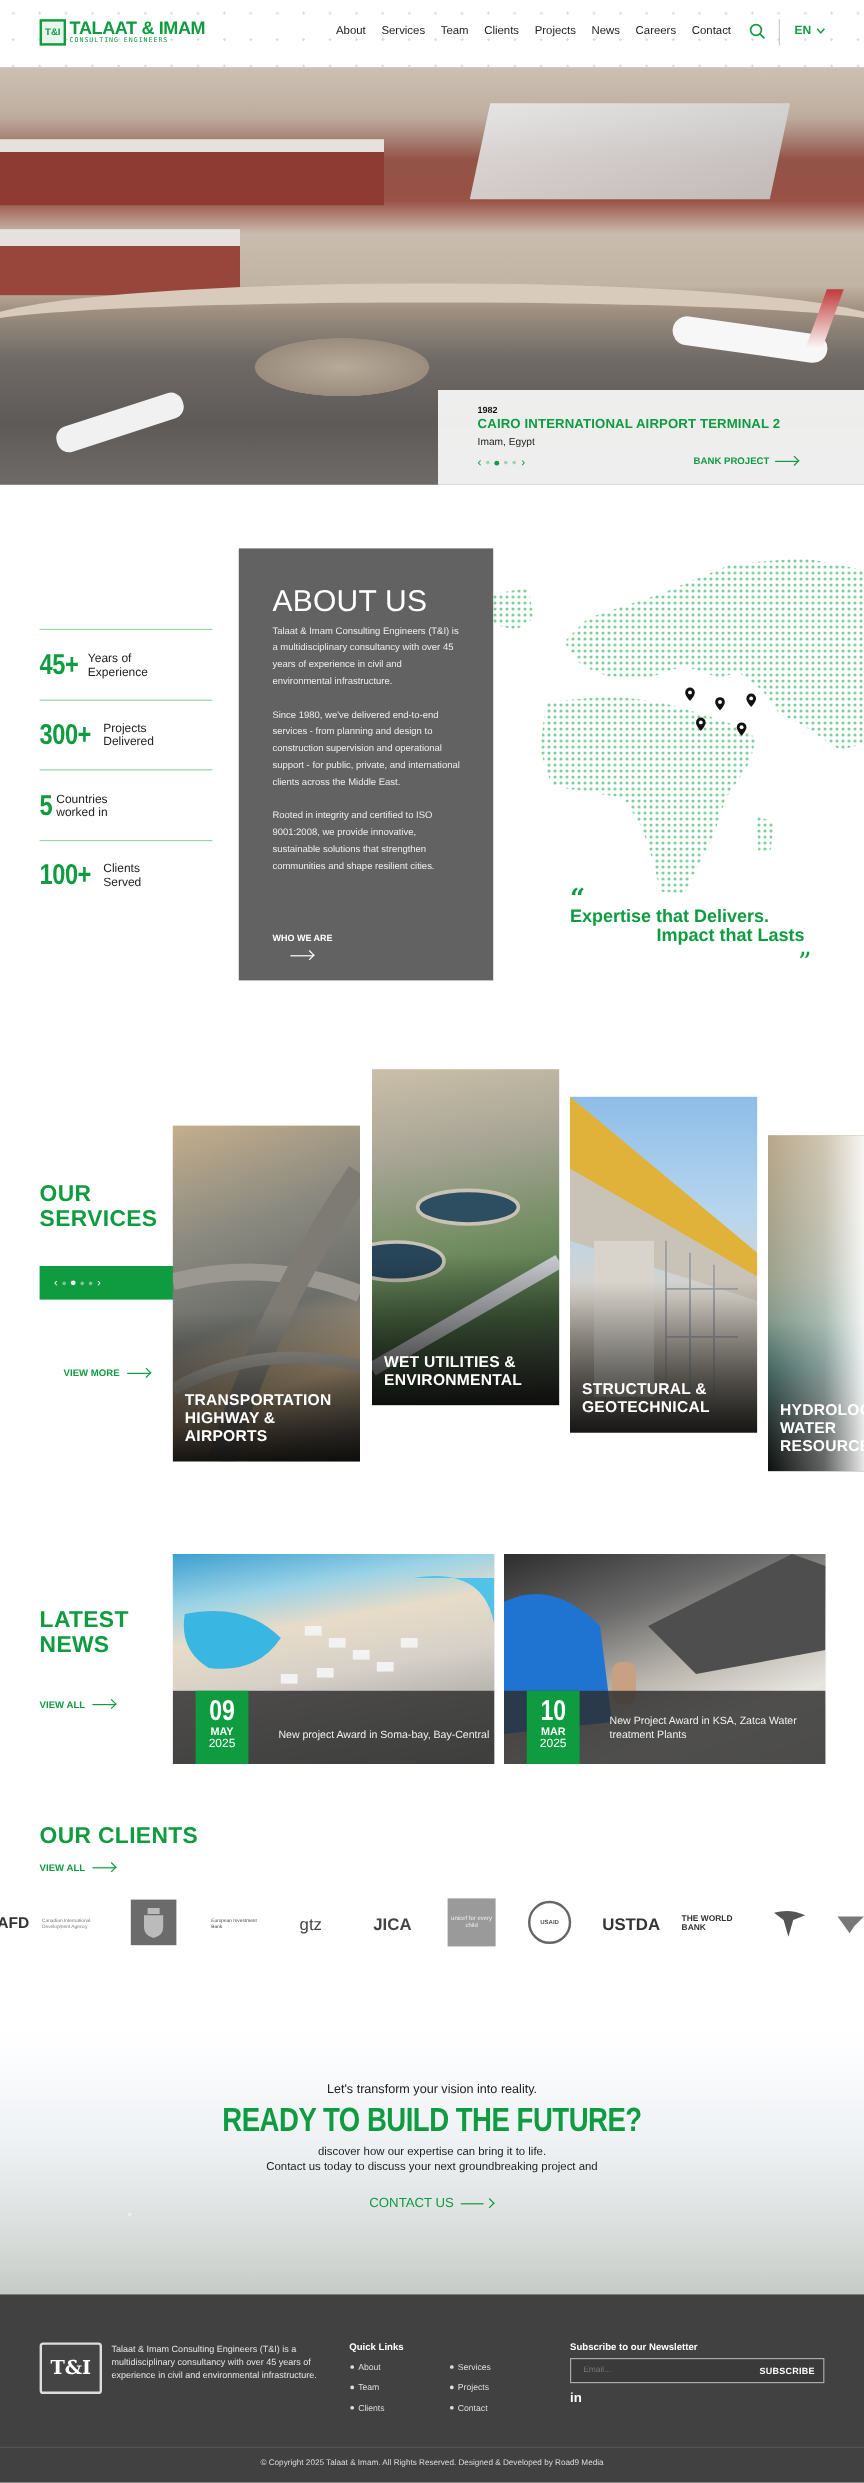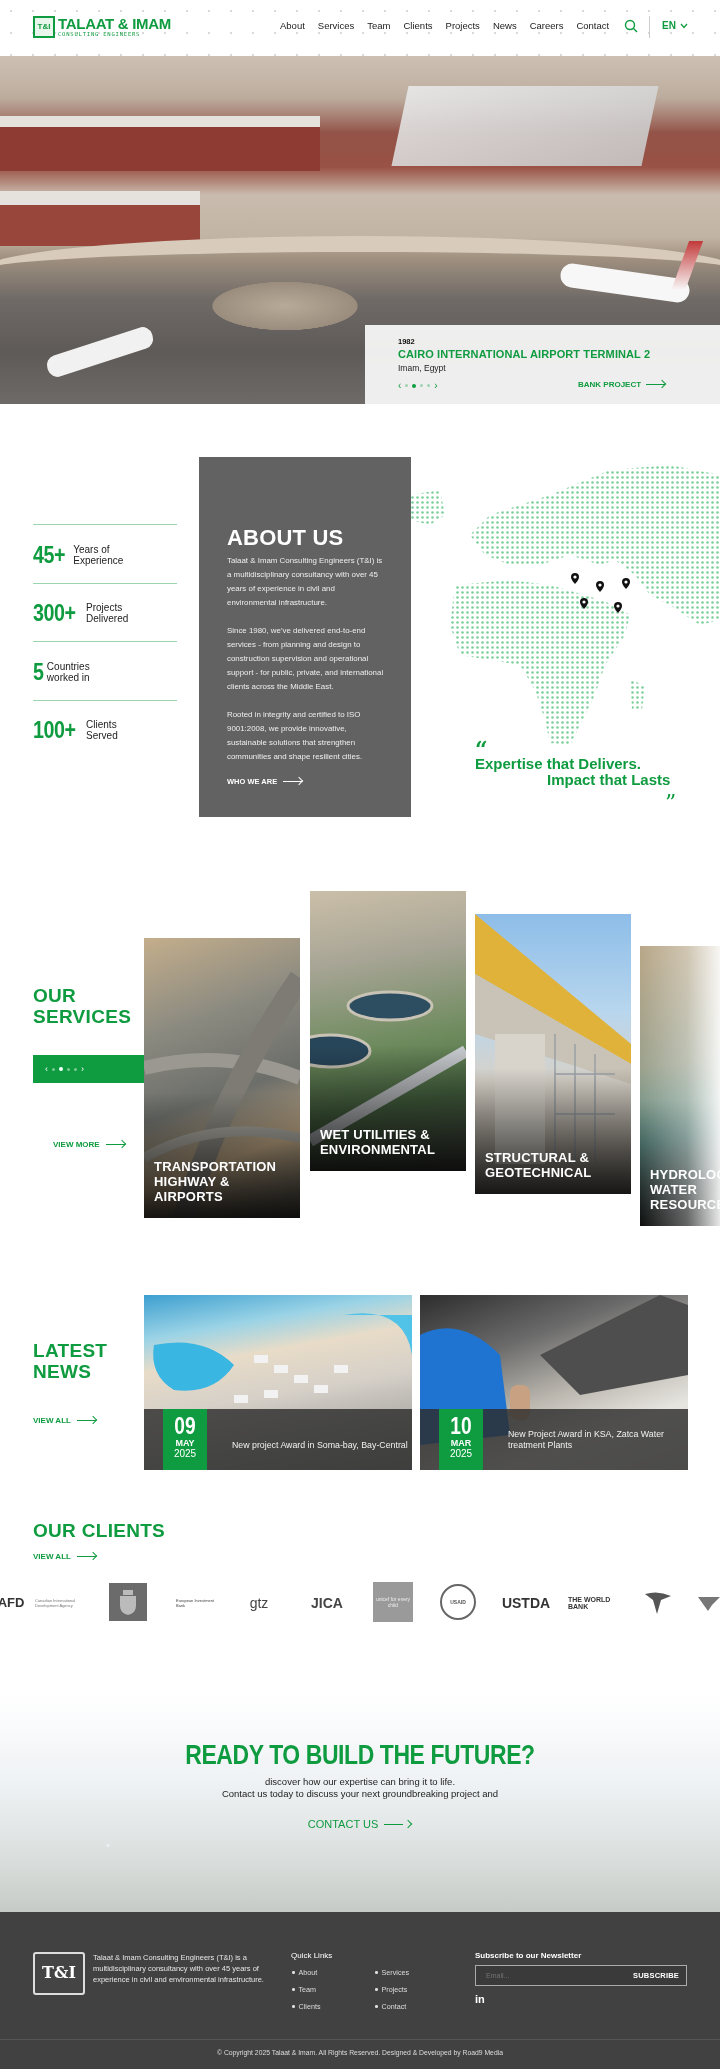--- a/index.html
+++ b/index.html
@@ -48,24 +48,24 @@
   .arrow::after { content: ""; position: absolute; right: 1px; top: 0.5px; width: 5px; height: 5px; border-top: 1px solid currentColor; border-right: 1px solid currentColor; transform: rotate(45deg); }
 
   
   .stats { position: absolute; left: 33px; top: 524px; width: 144px; }
   .stat { border-top: 1px solid #9bd5ae; height: 58.5px; display: flex; align-items: center; gap: 5px; padding-top: 2px; }
   .stat-num { font-family: "Liberation Sans", sans-serif; color: var(--green); font-size: 24px; font-weight: bold; transform: scaleX(0.82); transform-origin: left center; letter-spacing: -0.5px; display: inline-block; }
   .stat-label { font-size: 10px; color: #222; line-height: 1.1; white-space: pre-line; margin-left: -4px; }
 
   
   .about { position: absolute; left: 199px; top: 457px; width: 212px; height: 360px; background: var(--gray-panel); color: #f2f2f2; padding: 30px 25px 0 28px; }
-  .about h2 { font-size: 22px; font-weight: bold; color: #fff; letter-spacing: .2px; margin-top: 38px; }
+  .about h2 { font-size: 25px; font-weight: normal; color: #fff; letter-spacing: .2px; }
   .about p { font-size: 7.9px; line-height: 14px; margin-top: 3px; color: #eee; }
   .about p + p { margin-top: 14px; }
-  .about-link { position: absolute; left: 28px; top: 320px; font-size: 7.5px; font-weight: bold; color: #fff; display: flex; align-items: center; gap: 6px; }
+  .about-link { position: absolute; left: 28px; top: 320px; font-size: 7.5px; font-weight: bold; color: #fff; display: flex; align-items: center; gap: 6px; flex-direction: column; }
 
   
   .map { position: absolute; left: 410px; top: 455px; width: 310px; height: 300px; }
   .quote { position: absolute; left: 475px; top: 742px; color: var(--green); font-weight: bold; font-size: 15px; line-height: 16px; }
   .quote .l2 { margin-left: 72px; }
   .quote-mark { font-size: 22px; line-height: 14px; height: 14px; font-family: "DejaVu Serif", serif; }
   .quote-close { position: absolute; left: 665px; top: 790px; color: var(--green); font-size: 22px; font-family: "DejaVu Serif", serif; }
 
   
   .sec-title { color: var(--green); font-weight: bold; font-size: 19px; line-height: 21px; letter-spacing: .3px; }
@@ -103,21 +103,21 @@
   .cta-inner { position: absolute; left: 0; top: 1735px; width: 720px; text-align: center; }
   .cta-pre { font-size: 10.5px; color: #222; }
   .cta-title { font-family: "Liberation Sans", sans-serif; font-weight: bold; color: var(--green); font-size: 28px; letter-spacing: -0.5px; margin-top: 4px; transform: scaleX(.82); }
   .cta-desc { font-size: 9.5px; color: #222; line-height: 12px; margin-top: 5px; }
   .cta-link { display: inline-flex; align-items: center; gap: 6px; color: var(--green); font-weight: normal; font-size: 11px; margin-top: 18px; }
 
   
   .footer { position: absolute; left: 0; top: 1912px; width: 720px; height: 157px; background: var(--dark); color: #ddd; }
   .f-logo { position: absolute; left: 33px; top: 40px; width: 52px; height: 43px; border: 2px solid #ddd; border-radius: 3px; background: #444; color: #fff; font-weight: bold; font-size: 26px; text-align: center; line-height: 38px; font-family: "DejaVu Serif", serif; }
   .f-about { position: absolute; left: 93px; top: 40px; width: 180px; font-size: 7.5px; line-height: 11.2px; color: #e5e5e5; }
-  .f-ql-title { position: absolute; left: 291px; top: 39px; font-size: 8px; font-weight: normal; color: #fff; }
+  .f-ql-title { position: absolute; left: 291px; top: 39px; font-size: 8px; font-weight: bold; color: #fff; }
   .f-link { position: absolute; font-size: 7.2px; color: #ddd; display: flex; align-items: center; gap: 4px; }
   .f-link::before { content: ""; width: 2.5px; height: 2.5px; border-radius: 50%; background: #ddd; display: inline-block; }
   .f-nl-title { position: absolute; left: 475px; top: 39px; font-size: 8px; font-weight: bold; color: #fff; }
   .f-nl { position: absolute; left: 475px; top: 53px; width: 212px; height: 21px; border: 1px solid #aaa; background: #3a3a3a; display: flex; align-items: center; }
   .f-nl input { flex: 1; background: transparent; border: none; outline: none; color: #ccc; font-size: 7px; padding-left: 10px; font-family: "Liberation Sans", sans-serif; }
   .f-nl button { background: transparent; border: none; color: #fff; font-size: 7.5px; font-weight: bold; padding-right: 7px; font-family: "Liberation Sans", sans-serif; letter-spacing: .2px; }
   .f-in { position: absolute; left: 475px; top: 81px; color: #fff; font-weight: bold; font-size: 11px; }
   .f-divider { position: absolute; left: 0; top: 127px; width: 720px; height: 1px; background: #555; }
   .f-copy { position: absolute; left: 0; top: 137px; width: 720px; text-align: center; font-size: 6.8px; color: #ddd; }
 </style>
@@ -388,20 +388,21 @@
   </div>
   <div class="logo-item" style="left:698px;width:22px;">
     <svg width="22" height="20" viewBox="0 0 22 20">
         <path d="M0 4 L22 4 L14 12 L10 18Z" fill="#777"></path>
       </svg>
   </div>
 </div>
 
 <section class="cta"></section>
 <div class="cta-inner">
+  <div class="cta-pre">Let's transform your vision into reality.</div>
   <div class="cta-title">READY TO BUILD THE FUTURE?</div>
   <div class="cta-desc">
     <div>discover how our expertise can bring it to life.</div>
     <div>Contact us today to discuss your next groundbreaking project and</div>
   </div>
   <div class="cta-link">
     <span>CONTACT US</span>
     <span class="arrow" style="width:28px;"></span>
   </div>
 </div>

